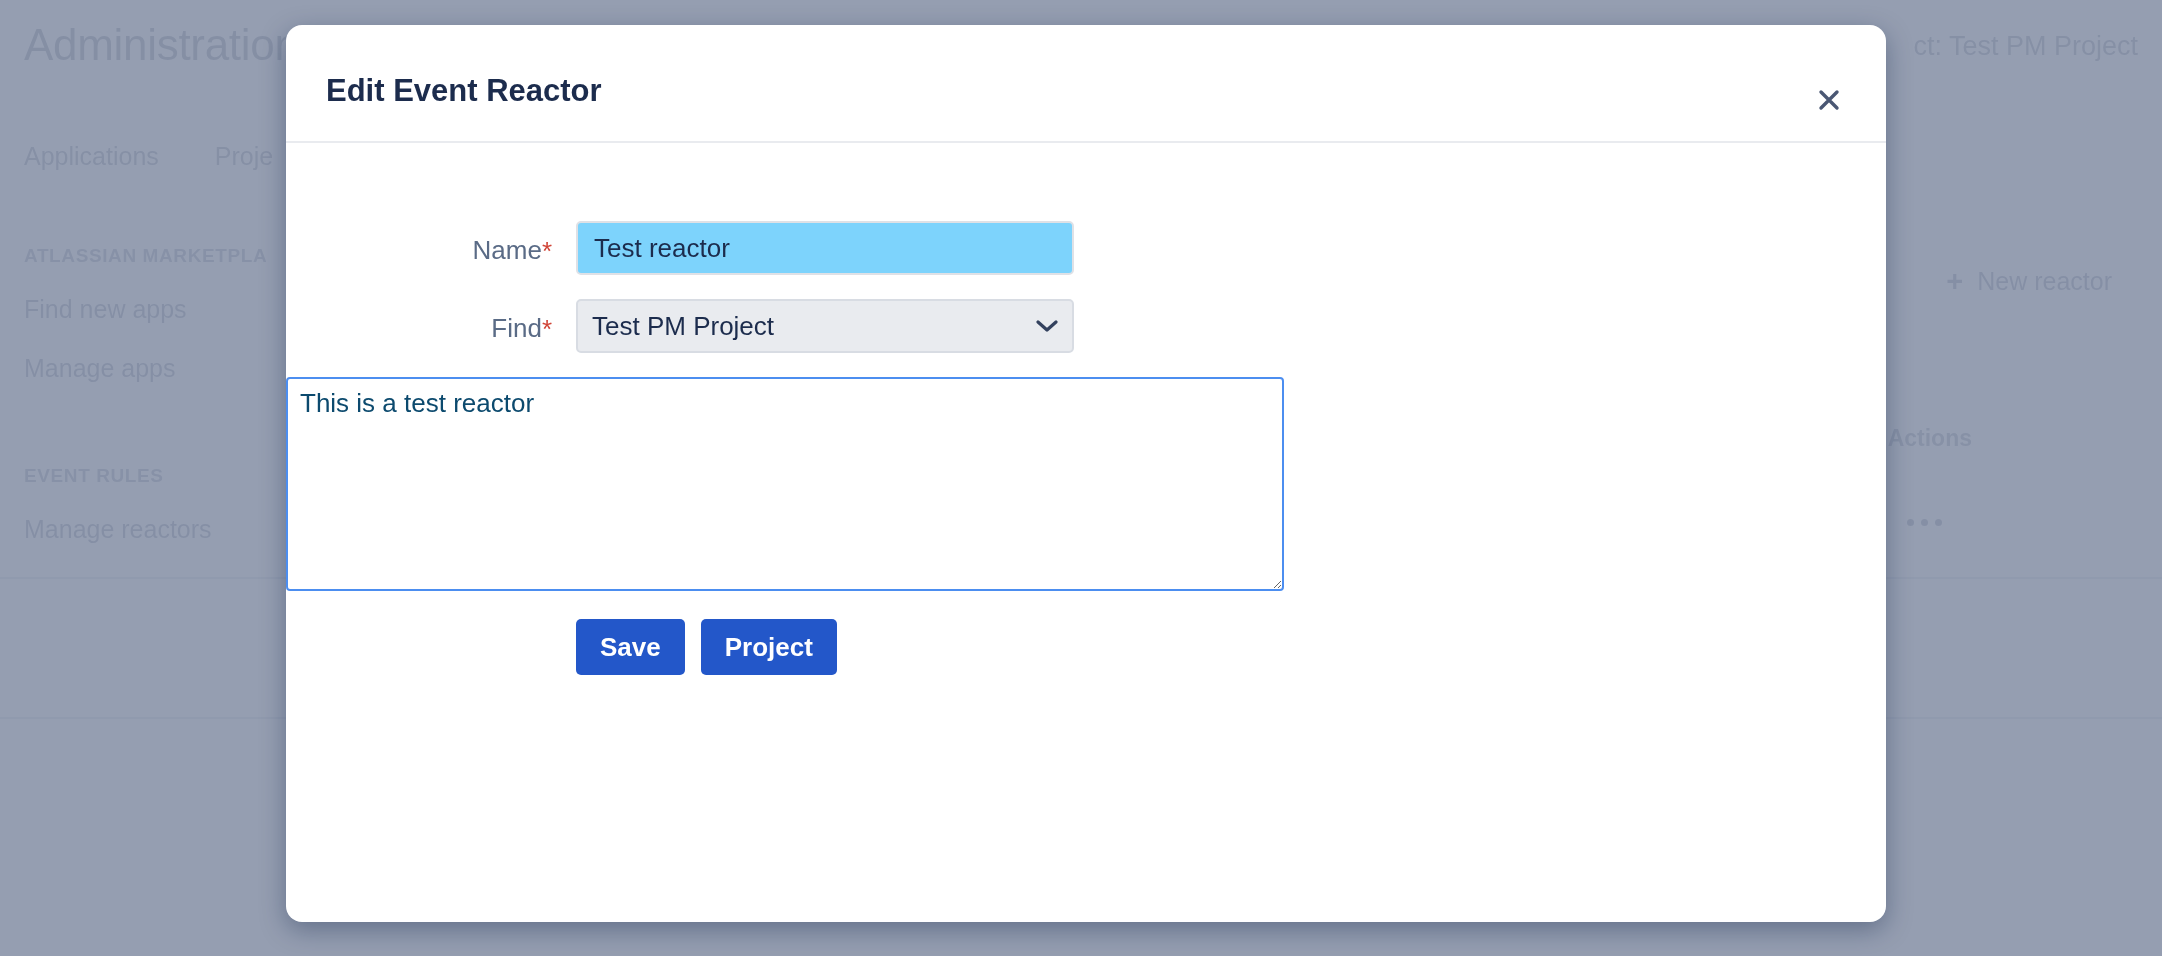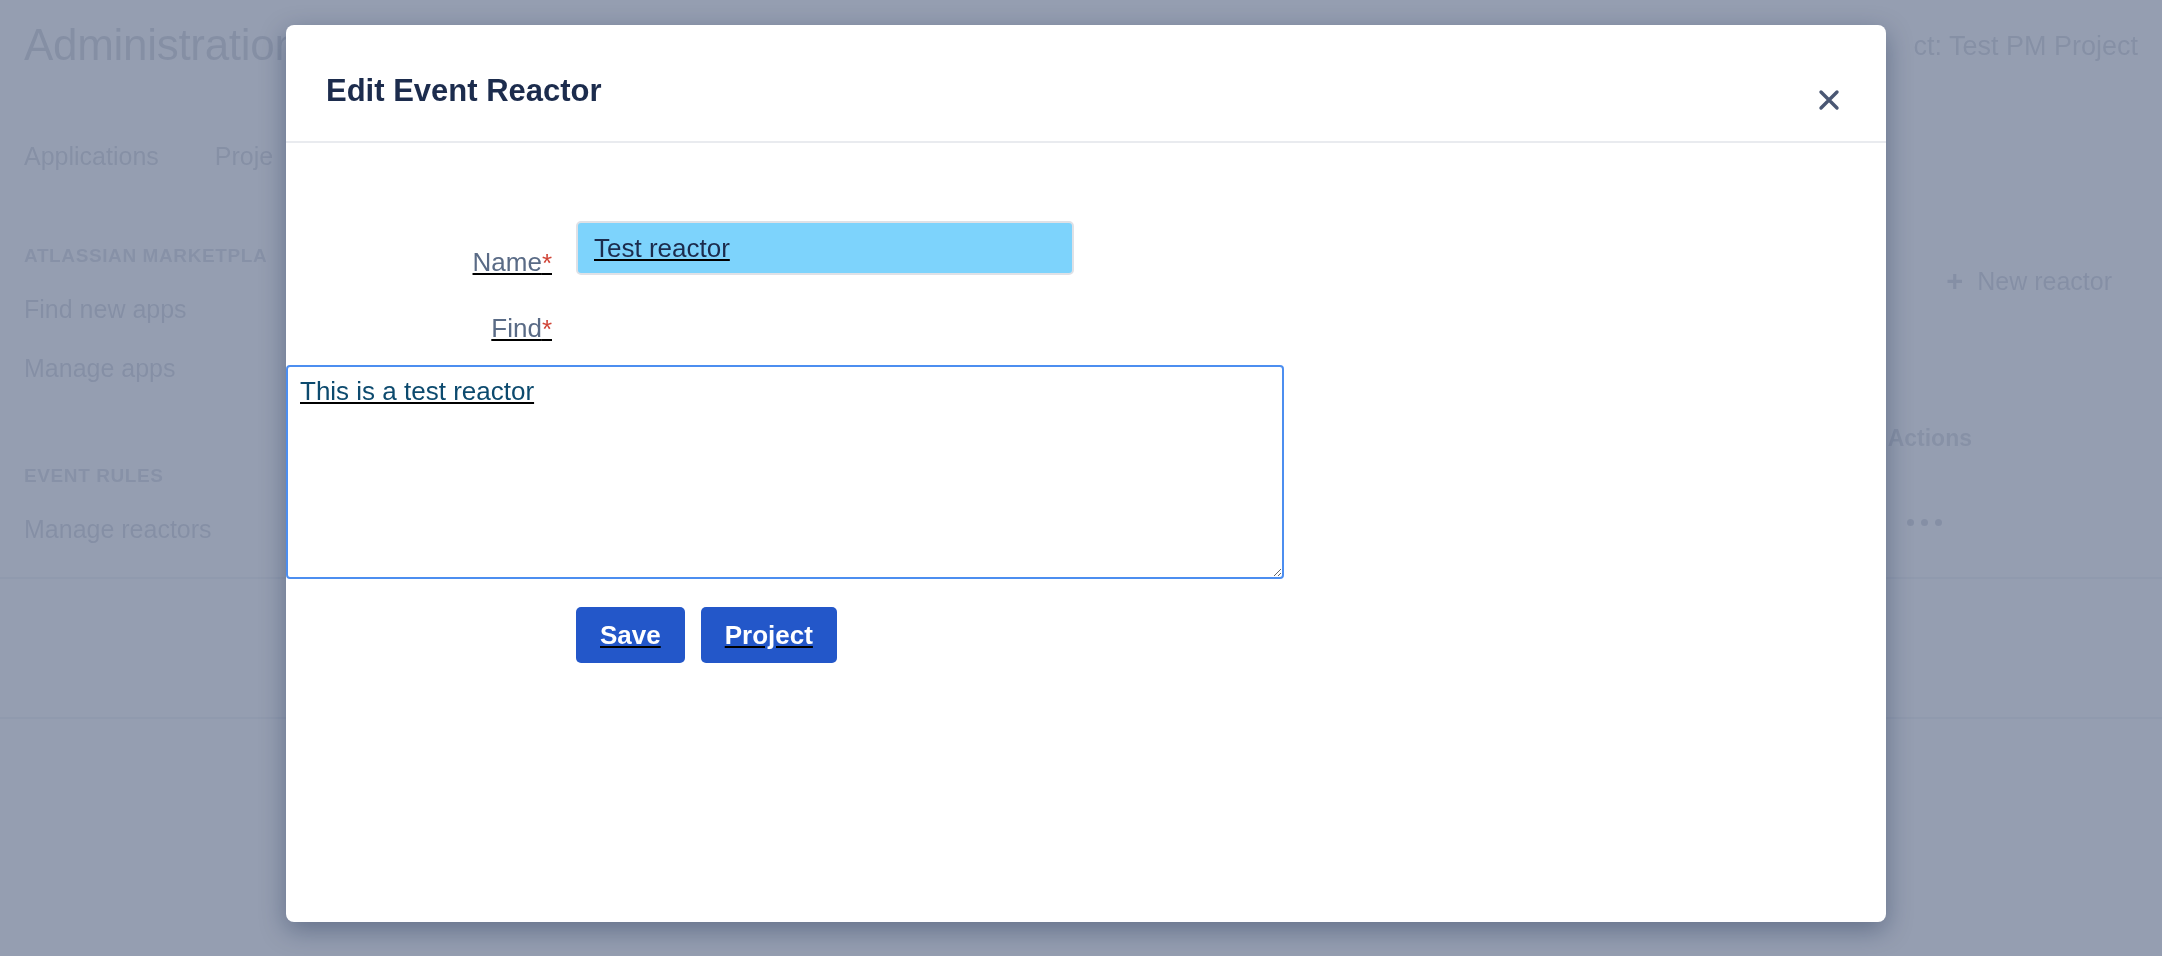--- a/index.html
+++ b/index.html
@@ -151,24 +151,23 @@
   }
 
   
   #modal {
     position: absolute;
     left: 286px;
     top: 25px;
     width: 1600px;
     height: 897px;
     background: #ffffff;
-    border-radius: 8px;
+    border-radius: 16px;
     box-shadow: 0 8px 26px rgba(9, 30, 66, 0.35);
     overflow: hidden;
-    text-decoration: underline;
   }
 
   #modal-header {
     position: relative;
     height: 118px;
     border-bottom: 2px solid #e9ebef;
     box-sizing: border-box;
   }
   #modal-title {
     position: absolute;
@@ -194,21 +193,21 @@
     justify-content: center;
   }
   #modal-close svg { display: block; }
 
   #modal-body {
     padding: 0;
   }
 
   .form-row {
     display: flex;
-    align-items: flex-end;
+    align-items: flex-start;
     margin-top: 0;
   }
   .form-label {
     width: 290px;
     text-align: right;
     padding-right: 24px;
     box-sizing: border-box;
     font-size: 26px;
     color: #5a6b86;
     line-height: 1;
@@ -370,20 +369,28 @@
       <div class="form-label">
         <span>Name</span><span class="req">*</span>
       </div>
       <input id="input-name" type="text" value="Test reactor" style="">
     </div>
 
     <div class="form-row" id="row-scope">
       <div class="form-label">
         <span>Find</span><span class="req">*</span>
       </div>
+      <div class="select-wrap">
+        <select id="select-scope">
+          <option>Test PM Project</option>
+        </select>
+        <svg class="select-chevron" width="22" height="14" viewBox="0 0 22 14">
+          <path d="M2 3 L11 11 L20 3" fill="none" stroke="#33415e" stroke-width="3.2" stroke-linecap="round" stroke-linejoin="round"></path>
+        </svg>
+      </div>
     </div>
 
     <div class="form-row" id="row-desc">
       <textarea id="textarea-desc" style="">This is a test reactor</textarea>
     </div>
 
     <div id="row-actions">
       <div class="spacer"></div>
       <button class="btn" id="btn-save">Save</button>
       <button class="btn" id="btn-cancel">Project</button>

